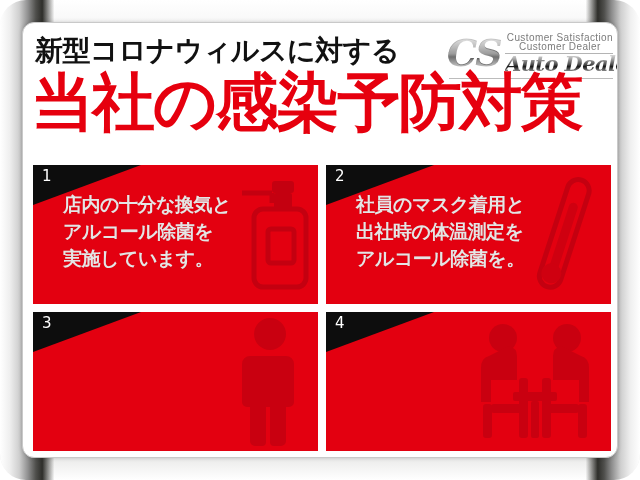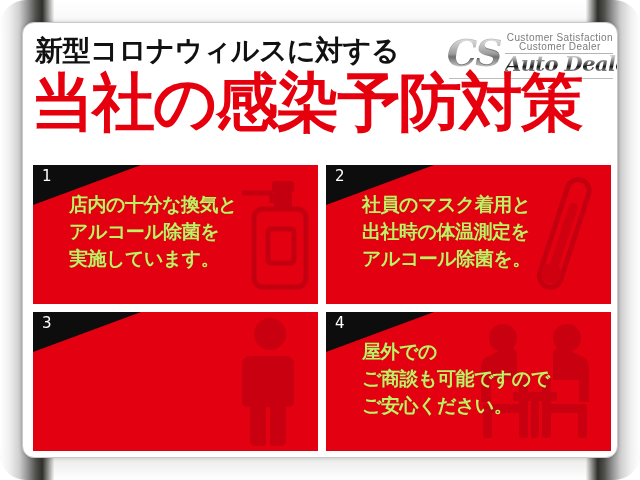--- a/index.html
+++ b/index.html
@@ -211,24 +211,24 @@
     top: 2px;
     color: #ffffff;
     font-family: "DejaVu Sans", "Liberation Sans", sans-serif;
     font-size: 15px;
     font-weight: normal;
     line-height: 18px;
     z-index: 4;
   }
   .panel-text {
     position: absolute;
-    left: 36px;
+    left: 30px;
     top: 26px;
     z-index: 3;
-    color: #bef264;
+    color: #e5e5e5;
     font-size: 19px;
     font-weight: bold;
     line-height: 27px;
     letter-spacing: -0.5px;
     white-space: pre-line;
     text-shadow: 0 0 1px rgba(0,0,0,.15);
   }
   .panel-art {
     position: absolute;
     z-index: 1;
@@ -329,20 +329,17 @@
             <circle cx="100" cy="20" r="14"></circle>
             <path d="M114 38 q8 2 8 12 v34 h-10 v-22 h-26 v-24 q0 -8 8 -10 z"></path>
             <rect x="78" y="86" width="34" height="9" rx="3"></rect>
             <rect x="111" y="86" width="9" height="34" rx="3"></rect>
             <rect x="75" y="60" width="9" height="60" rx="3"></rect>
 
             <rect x="46" y="74" width="44" height="9" rx="2"></rect>
             <rect x="64" y="83" width="8" height="37" rx="2"></rect>
           </g>
         </svg>
-        <div class="panel-text">屋外での
-ご商談も可能ですので
-ご安心ください。</div>
       </div>
 
     </div>
   </div>
 </div>
 
 </body></html>

